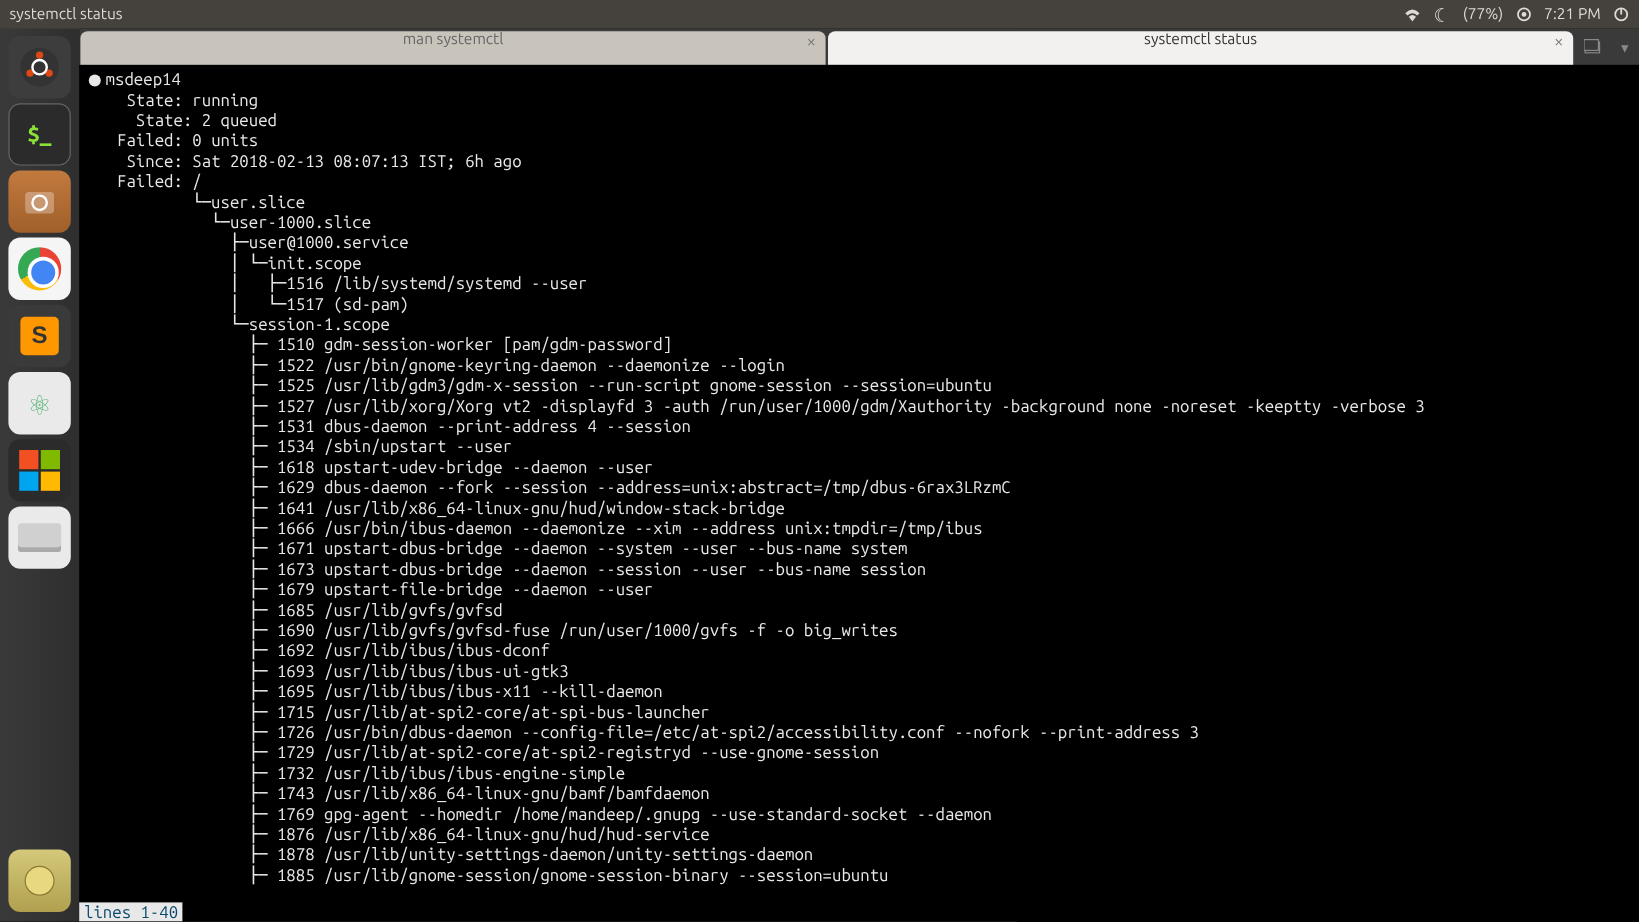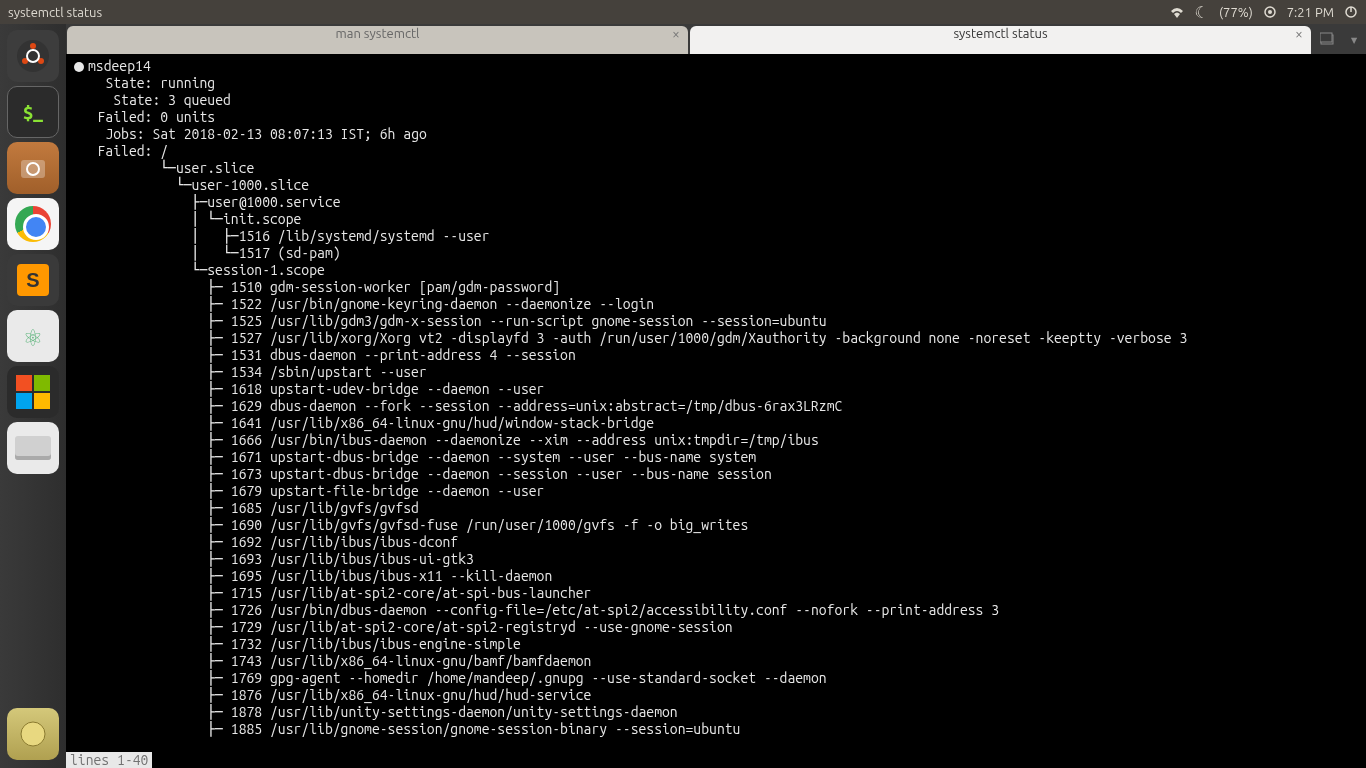--- a/index.html
+++ b/index.html
@@ -149,21 +149,21 @@
   border-radius: 50%;
   background: #e8e8e8;
   margin-right: 4px;
   vertical-align: middle;
 }
 .status-line {
   position: absolute;
   left: 0;
   bottom: 0;
   background: #e8e8e8;
-  color: #737373;
+  color: #0c4a6e;
   padding: 0 4px;
   font-size: 14px;
   font-family: 'Ubuntu Mono', monospace;
 }
 </style>
 </head>
 <body>
 
 <div class="menubar">
   <div class="menubar-left">
@@ -253,23 +253,23 @@
       <svg width="14" height="14" viewBox="0 0 14 14">
           <rect x="1" y="3" width="12" height="9" fill="none" stroke="#888"></rect>
           <rect x="0" y="1" width="12" height="9" fill="#3a3a3a" stroke="#888"></rect>
         </svg>
     </div>
     <div class="tab-menu">▾</div>
   </div>
 
   <div class="terminal-content"><span class="hostname-dot"></span><span>msdeep14</span>
     <span>State:</span> <span>running</span>
-     <span>State:</span> <span>3 queued</span>
+     <span>State:</span> <span>2 queued</span>
    <span>Failed:</span> <span>0 units</span>
-    <span>Jobs:</span> <span>Sat 2018-02-13 08:07:13 IST; 6h ago</span>
+    <span>Since:</span> <span>Sat 2018-02-13 08:07:13 IST; 6h ago</span>
    <span>Failed:</span> <span>/</span>
 <span id="tree-output">           └─user.slice
              └─user-1000.slice
                ├─user@1000.service
                │ └─init.scope
                │   ├─1516 /lib/systemd/systemd --user
                │   └─1517 (sd-pam)
                └─session-1.scope
                  ├─ 1510 gdm-session-worker [pam/gdm-password]
                  ├─ 1522 /usr/bin/gnome-keyring-daemon --daemonize --login

